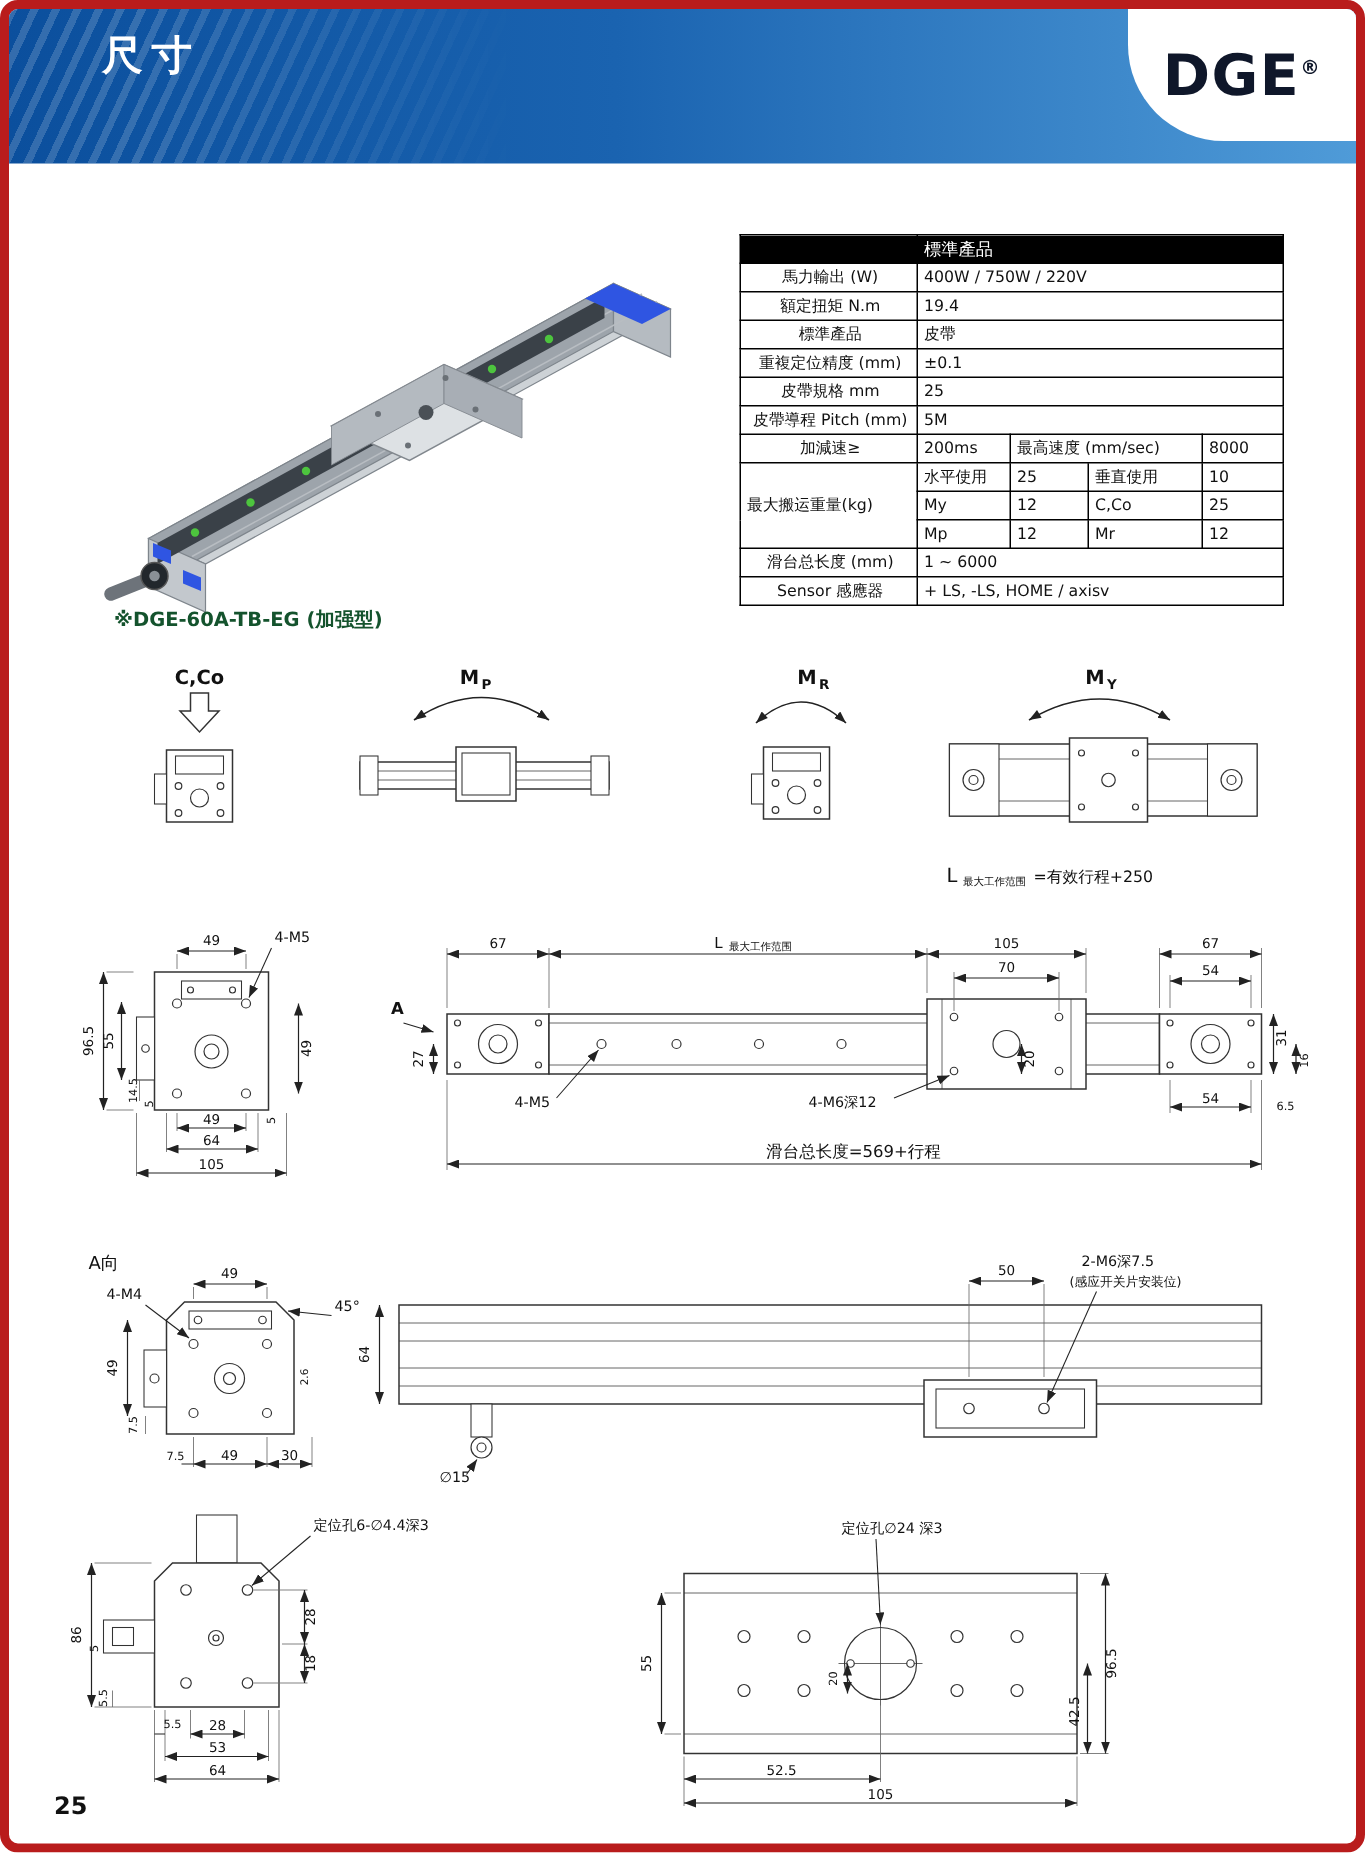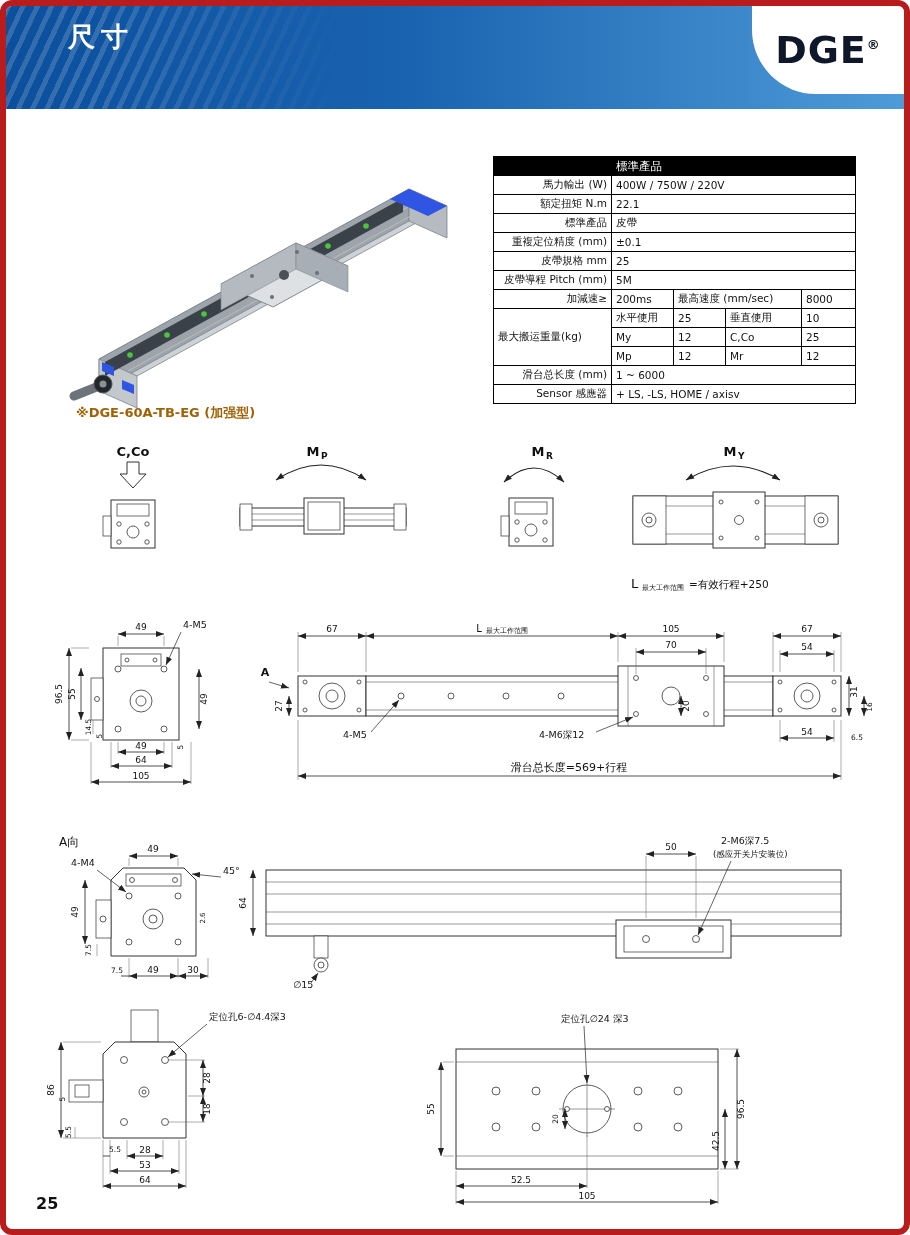--- a/index.html
+++ b/index.html
@@ -8,28 +8,28 @@
   .frame{position:absolute;inset:0;border:6px solid #b91c1c;border-radius:12px;overflow:hidden;background:#fff}
   .band{position:absolute;top:0;left:0;right:0;height:103px;background:linear-gradient(90deg,#0b4f9d 0%,#1a63b0 45%,#4f9bd8 100%)}
   .stripes{position:absolute;top:0;left:0;width:340px;height:103px;
     background:repeating-linear-gradient(115deg,rgba(255,255,255,.17) 0 5px,rgba(255,255,255,0) 5px 13px);
     -webkit-mask-image:linear-gradient(90deg,#000 25%,transparent 100%);mask-image:linear-gradient(90deg,#000 25%,transparent 100%)}
   .title{position:absolute;left:62px;top:13px;color:#fff;font-size:27px;font-weight:bold;letter-spacing:6px}
   .subtitle{position:absolute;left:62px;top:58px;color:#fff;font-size:15px;letter-spacing:2px;padding:0 110px 7px 0;border-bottom:1px solid rgba(255,255,255,.9)}
   .logo-panel{position:absolute;right:0;top:0;width:152px;height:88px;background:#fff;border-radius:0 0 0 64px;display:flex;align-items:center;justify-content:center}
   .logo{color:#0f172a;font-size:38px;font-weight:bold;letter-spacing:1px}
   .logo sup{font-size:13px;vertical-align:super}
-  .caption{position:absolute;left:70px;top:398px;color:#a16207;font-size:13px;font-weight:bold}
+  .caption{position:absolute;left:70px;top:398px;color:#14532d;font-size:13px;font-weight:bold}
   .pagenum{position:absolute;left:30px;top:1188px;font-size:16px;font-weight:bold}
   .abs{position:absolute}
   
   .spec{position:absolute;left:487px;top:150px;width:362px;border-collapse:collapse;font-size:10.5px;table-layout:fixed}
   .spec td{border:1px solid #000;padding:1px 4px;height:19px;overflow:hidden}
   .spec .hd{background:#000;color:#fff;font-size:11.5px}
-  .spec .lb{text-align:right;padding-left:6px}
+  .spec .lb{text-align:center;padding-left:6px}
   .spec .ct{text-align:left}
   
   svg text{font-family:"DejaVu Sans","Liberation Sans",sans-serif;fill:#111;font-size:9px}
   .dim{font-size:9px;text-anchor:middle}
   .sm{font-size:7.5px;text-anchor:middle}
   .co{font-size:9.5px;text-anchor:start}
   .nt{font-size:10.5px;text-anchor:start}
   .big{font-size:13px;text-anchor:start}
   .sub{font-size:7px;text-anchor:start}
   .mlab{font-size:13px;font-weight:bold;text-anchor:middle}
@@ -96,21 +96,21 @@
       <tr>
         <td class="hd"></td>
         <td class="hd" colspan="4">標準產品</td>
       </tr>
       <tr>
           <td class="lb">馬力輸出 (W)</td>
           <td class="ct" colspan="4">400W / 750W / 220V</td>
         </tr>
       <tr>
           <td class="lb">額定扭矩 N.m</td>
-          <td class="ct" colspan="4">22.1</td>
+          <td class="ct" colspan="4">19.4</td>
         </tr>
       <tr>
           <td class="lb">標準產品</td>
           <td class="ct" colspan="4">皮帶</td>
         </tr>
       <tr>
           <td class="lb">重複定位精度 (mm)</td>
           <td class="ct" colspan="4">±0.1</td>
         </tr>
       <tr>

